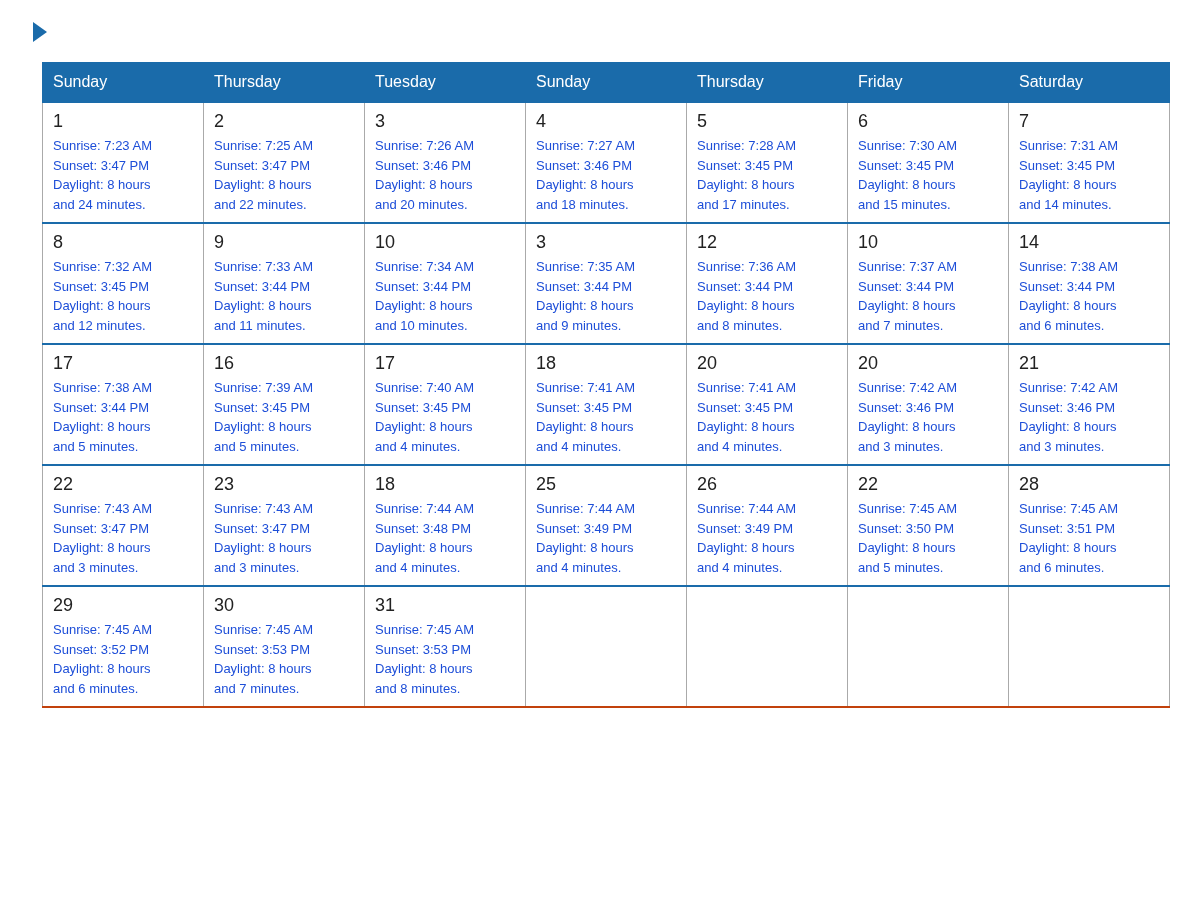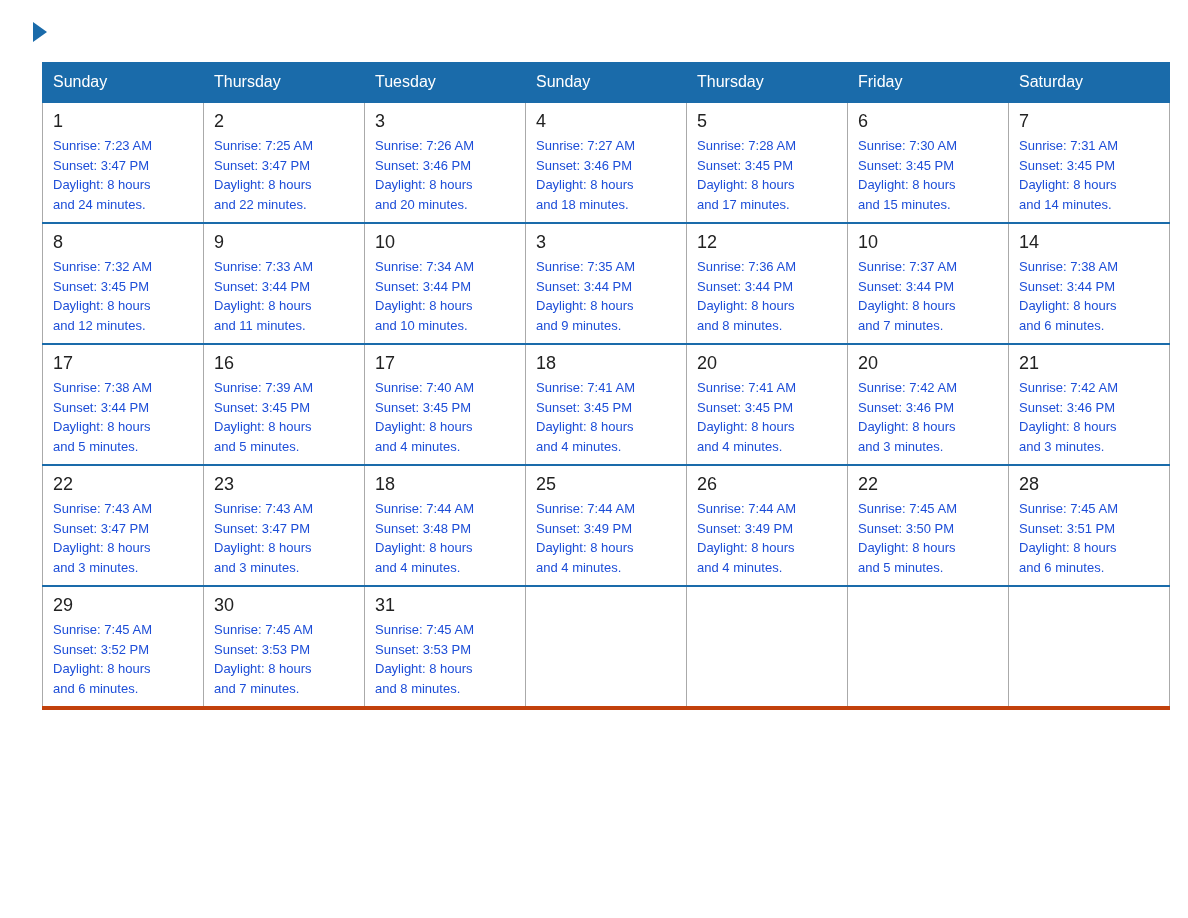--- a/index.html
+++ b/index.html
@@ -89,21 +89,21 @@
       font-weight: normal;
       margin-bottom: 4px;
       display: block;
     }
     .day-info {
       font-size: 13px;
       line-height: 1.5;
       color: #1d4ed8;
     }
     .calendar tr:last-child td {
-      border-bottom: 4px solid #c2410c;
+      border-bottom: 2px solid #c2410c;
     }
     .row-border-top td {
       border-top: 2px solid #1a6baa !important;
     }
     .empty-cell {
       background: #fff;
     }
   </style>
 </head>
 <body>

